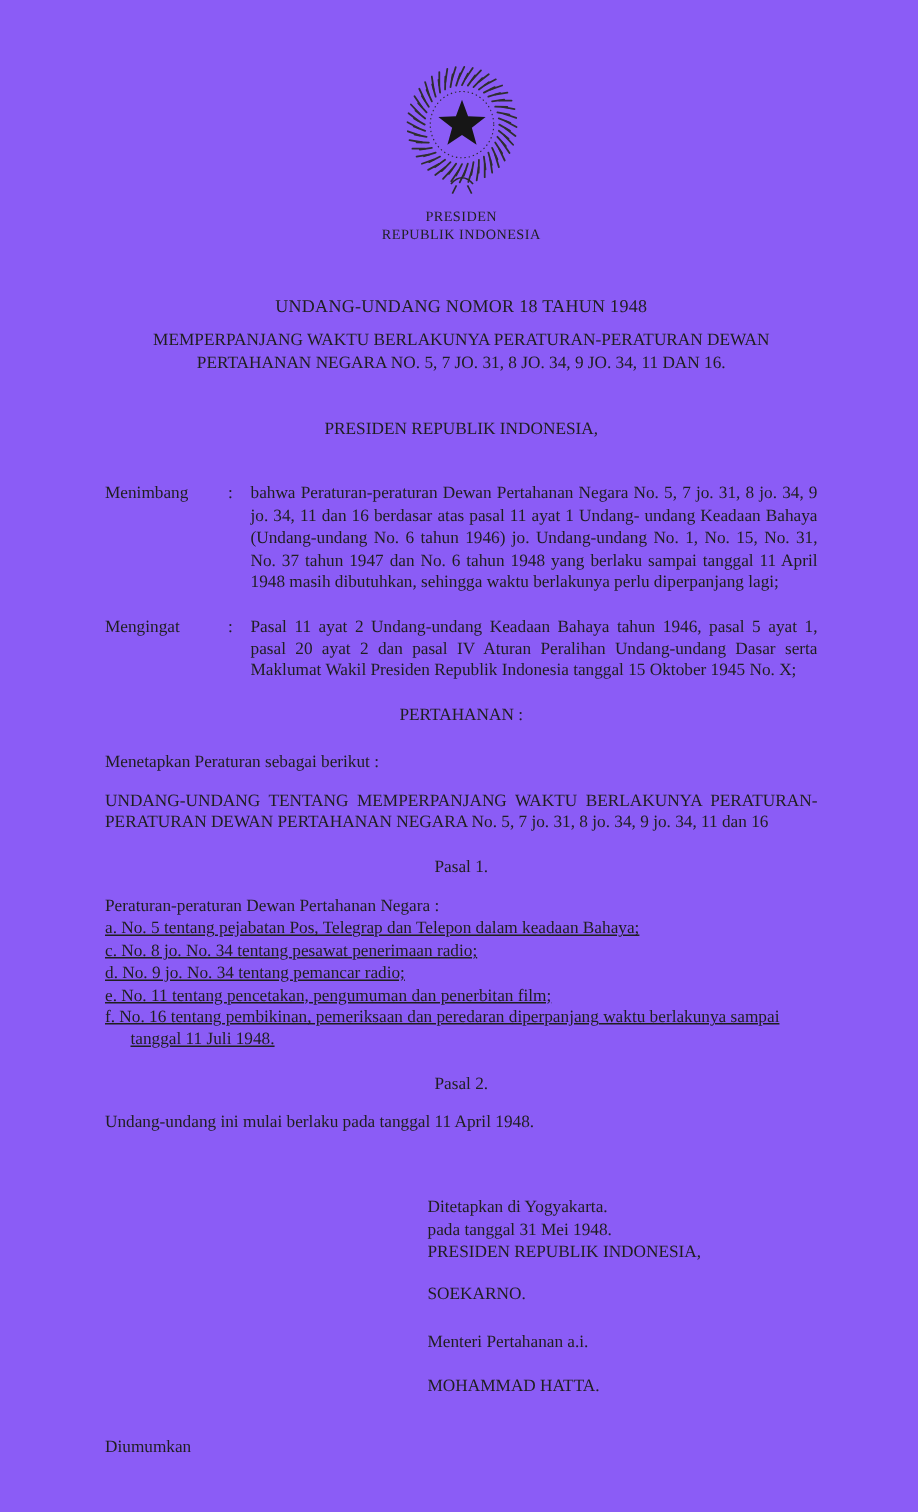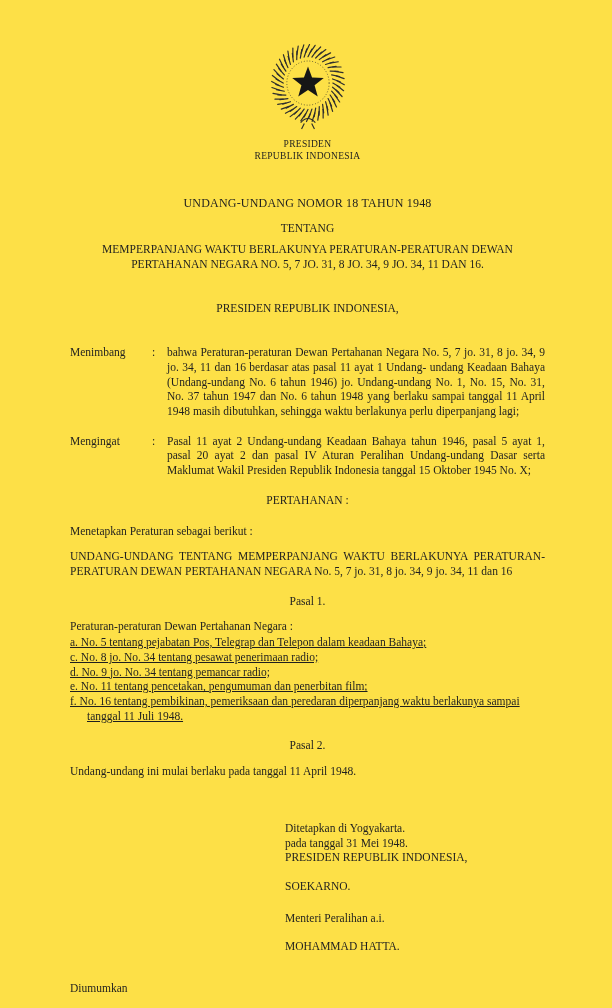--- a/index.html
+++ b/index.html
@@ -5,21 +5,21 @@
   html, body {
     margin: 0;
     padding: 0;
     background: #ffffff;
   }
   .page {
     position: relative;
     width: 612px;
     height: 1008px;
     margin: 0 auto;
-    background: #fde047;
+    background: #8b5cf6;
     color: #1f1f1f;
     font-family: "Liberation Serif", "DejaVu Serif", serif;
     font-size: 11.5px;
     line-height: 1.28;
     box-sizing: border-box;
     padding: 36px 67px 0 70px;
     overflow: hidden;
   }
 
   
@@ -166,21 +166,20 @@
       </svg>
     </div>
     <div class="agency">
       <div>PRESIDEN</div>
       <div>REPUBLIK INDONESIA</div>
     </div>
   </header>
 
   <section class="title-block">
     <div class="title-number">UNDANG-UNDANG NOMOR 18 TAHUN 1948</div>
-    <div class="title-tentang">TENTANG</div>
     <div class="title-subject">MEMPERPANJANG  WAKTU BERLAKUNYA PERATURAN-PERATURAN DEWAN PERTAHANAN NEGARA NO. 5, 7 JO. 31, 8 JO.  34, 9 JO. 34, 11 DAN 16.</div>
   </section>
 
   <div class="opening-line">PRESIDEN REPUBLIK INDONESIA,</div>
 
   <section class="considerations">
     <div class="consideration-row">
       <div class="consideration-label">Menimbang</div>
       <div class="consideration-colon">:</div>
       <div class="consideration-text">bahwa Peraturan-peraturan Dewan Pertahanan Negara No. 5, 7 jo. 31, 8 jo. 34, 9 jo. 34, 11 dan 16 berdasar atas pasal 11 ayat 1 Undang- undang Keadaan Bahaya (Undang-undang No. 6 tahun 1946) jo. Undang-undang No. 1, No. 15, No. 31, No. 37 tahun 1947 dan No. 6 tahun 1948 yang berlaku sampai tanggal 11 April 1948 masih dibutuhkan, sehingga waktu berlakunya perlu diperpanjang lagi;</div>
@@ -211,21 +210,21 @@
     <div class="pasal2-body">Undang-undang ini mulai berlaku pada tanggal 11 April 1948.</div>
   </section>
 
   <section class="signature-block">
     <div>Ditetapkan di Yogyakarta.</div>
     <div>pada tanggal 31 Mei 1948.</div>
     <div>PRESIDEN REPUBLIK INDONESIA,</div>
     <div class="sig-gap-sm"></div>
     <div>SOEKARNO.</div>
     <div class="sig-gap-md"></div>
-    <div>Menteri Peralihan a.i.</div>
+    <div>Menteri Pertahanan a.i.</div>
     <div class="sig-gap-sm"></div>
     <div>MOHAMMAD HATTA.</div>
   </section>
 
   <section class="promulgation">
     <div>Diumumkan</div>
 
   </section>
 
 </div>

